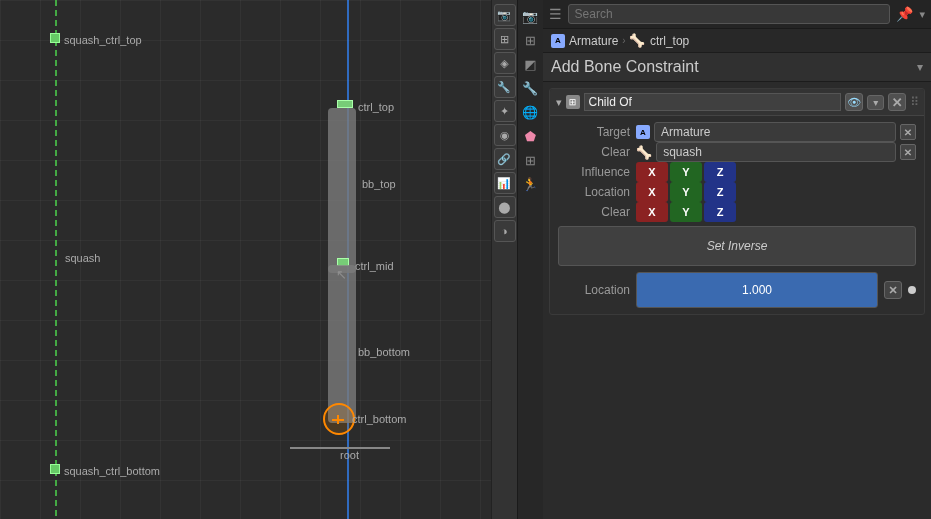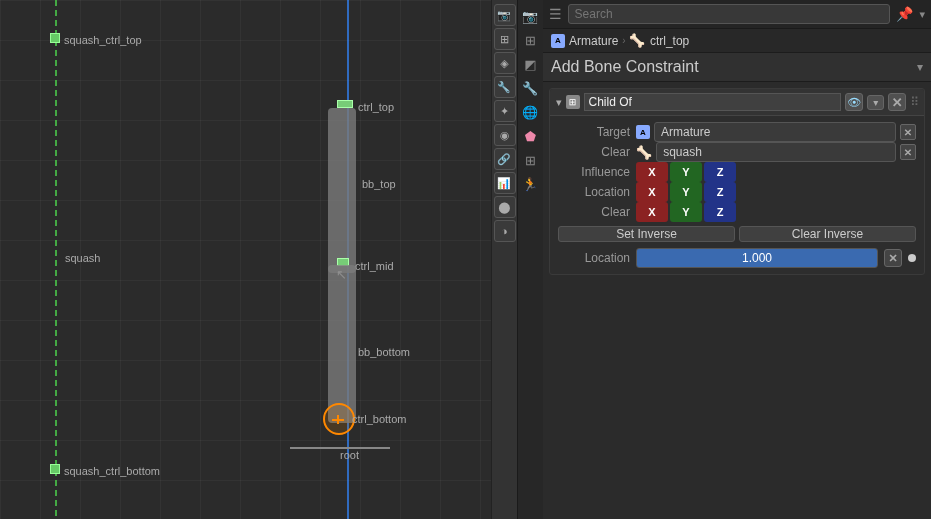--- a/index.html
+++ b/index.html
@@ -345,43 +345,44 @@
     .action-row {
       display: flex;
       gap: 4px;
       margin: 4px 0;
     }
     .action-btn {
       flex: 1;
       background: #404040;
       border: 1px solid #555;
       border-radius: 3px;
-      padding: 0 8px;
+      padding: 12px 8px;
       color: #ccc;
       font-size: 12px;
       cursor: pointer;
       text-align: center;
+      font-style: italic;
     }
 
     
     .influence-row {
       display: flex;
       align-items: center;
       margin-top: 6px;
       gap: 6px;
     }
     .influence-label {
       width: 72px;
       text-align: right;
       color: #999;
       font-size: 12px;
     }
     .influence-slider {
       flex: 1;
-      height: 20px;
+      height: 36px;
       background: linear-gradient(to right, #3a6ab0 0%, #3a6ab0 100%);
       border: 1px solid #555;
       border-radius: 3px;
       display: flex;
       align-items: center;
       justify-content: center;
       color: #fff;
       font-size: 12px;
       cursor: ew-resize;
     }
@@ -578,21 +579,20 @@
             <div class="xyz-group">
               <button class="xyz-btn x">X</button>
               <button class="xyz-btn y">Y</button>
               <button class="xyz-btn z">Z</button>
             </div>
           </div>
         </div>
 
         <div class="action-row">
           <button class="action-btn">Set Inverse</button>
-          <button class="action-btn">Clear Inverse</button>
         </div>
 
         <div class="influence-row">
           <span class="influence-label">Location</span>
           <div class="influence-slider">
             <span>1.000</span>
           </div>
           <div class="influence-x-btn">✕</div>
           <div class="influence-dot"></div>
         </div>

